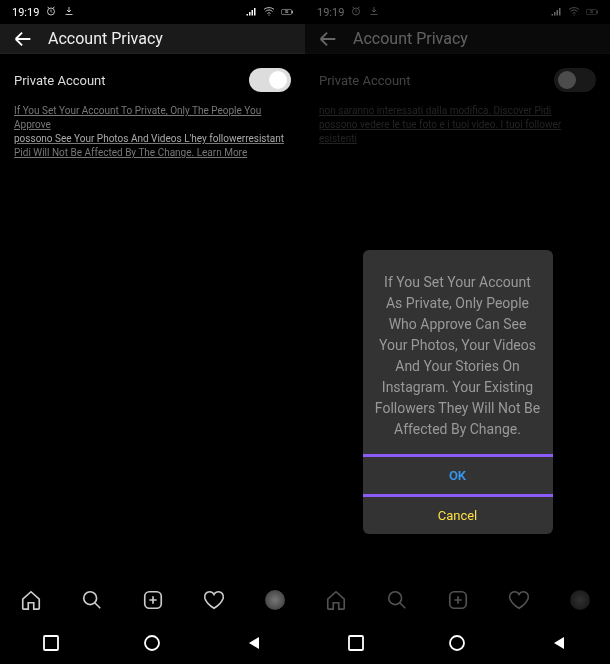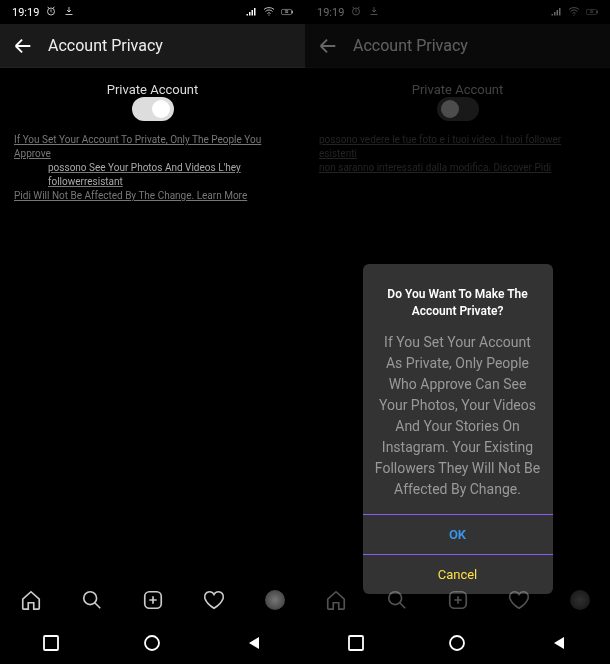--- a/index.html
+++ b/index.html
@@ -2,47 +2,47 @@
 <html><head>
   <meta charset="utf-8">
   <style>
     * { margin:0; padding:0; box-sizing:border-box; font-family:-apple-system,BlinkMacSystemFont,'Segoe UI',Roboto,sans-serif; }
     body { width:610px; height:664px; background:#000; display:flex; overflow:hidden; }
     .scr { width:305px; height:664px; position:relative; background:#000; display:flex; flex-direction:column; }
     .sbar { height:24px; display:flex; align-items:center; justify-content:space-between; padding:0 12px; color:#fff; font-size:11px; }
     .scr.dim .sbar, .scr.dim .header, .scr.dim .row, .scr.dim .desc, .scr.dim .botnav { opacity:0.4; }
     .sbar-l, .sbar-r { display:flex; align-items:center; gap:6px; }
     .sbar svg { width:12px; height:12px; fill:#fff; }
-    .header { height:44px; display:flex; align-items:center; padding:8px 12px; background:#1a1a1a; border-bottom:1px solid #222; }
+    .header { height:30px; display:flex; align-items:center; padding:8px 12px; background:#1a1a1a; border-bottom:1px solid #222; }
     .back { width:22px; height:22px; display:flex; align-items:center; justify-content:center; margin-right:14px; }
     .back svg { stroke:#fff; stroke-width:2; fill:none; }
     .htitle { color:#eee; font-size:16px; font-weight:400; }
     .content { flex:1; padding:0 0; position:relative; }
-    .row { display:flex; align-items:center; justify-content:space-between; padding:14px 14px 10px;flex-direction:column; }
+    .row { display:flex; align-items:center; justify-content:space-between; padding:14px 14px 10px; }
     .rlabel { color:#ddd; font-size:13px; }
     .toggle { width:42px; height:24px; background:#555; border-radius:12px; position:relative; }
     .toggle.on { background:#ddd; }
     .toggle .knob { width:18px; height:18px; background:#fff; border-radius:50%; position:absolute; top:3px; left:4px; }
     .toggle.on .knob { left:20px; }
     .desc { padding:2px 14px 10px; font-size:10px; line-height:1.4; color:#777;text-decoration:underline; }
     .desc .line1 { display:block; }
     .desc .line2 { display:block; }
-    .desc .hl { color:#aaa;margin-left:34px; }
+    .desc .hl { color:#aaa; }
     .botnav { height:44px; display:flex; align-items:center; justify-content:space-around; }
     .botnav .ni { width:24px; height:24px; display:flex; align-items:center; justify-content:center; }
     .botnav svg { stroke:#ccc; stroke-width:1.8; fill:none; width:22px; height:22px; }
     .botnav .avatar { width:20px; height:20px; border-radius:50%; background:radial-gradient(#777,#333); }
     .sysnav { height:42px; display:flex; align-items:center; justify-content:space-around; }
     .sysnav .sn { width:18px; height:18px; }
     .sysnav svg { fill:#fff; }
     .modal-back { position:absolute; inset:0; background:rgba(0,0,0,0.25); }
     .modal { position:absolute; left:50%; top:196px; transform:translateX(-50%); width:190px; background:#333; border-radius:6px; display:flex; flex-direction:column; align-items:center; padding-top:22px; }
     .modal .mtitle { color:#fff; font-size:12px; font-weight:600; text-align:center; line-height:1.4; padding:0 14px 12px; }
     .modal .mbody { color:#999; font-size:14px; text-align:center; line-height:1.5; padding:0 12px 14px; }
-    .modal .mbtn { width:100%; height:40px; border-top:1px solid #8b5cf6; display:flex; align-items:center; justify-content:center; font-size:13px; }
+    .modal .mbtn { width:100%; height:40px; border-top:3px solid #8b5cf6; display:flex; align-items:center; justify-content:center; font-size:13px; }
     .modal .ok { color:#3897f0; font-weight:600; }
     .modal .cancel { color:#fde047; }
   </style>
 </head>
 <body>
 
 <div class="scr">
   <div class="sbar">
     <div class="sbar-l">
       <span>19:19</span>
@@ -172,26 +172,25 @@
     <div class="htitle">Account Privacy</div>
   </div>
   <div class="content">
     <div class="row">
       <span class="rlabel">Private Account</span>
       <div class="toggle">
           <div class="knob"></div>
         </div>
     </div>
     <div class="desc">
+      <span class="line1"><span>non saranno interessati dalla modifica. Discover Pidi</span></span>
       <span class="line1">possono vedere le tue foto e i tuoi video. I tuoi follower esistenti</span>
-      <span class="line1"><span>non saranno interessati dalla modifica. Discover Pidi</span></span>
     </div>
     <div class="modal-back"></div>
     <div class="modal">
-      <div class="mtitle">Do You Want To Make The Account Private?</div>
       <div class="mbody">If You Set Your Account As Private, Only People Who Approve Can See Your Photos, Your Videos And Your Stories On Instagram. Your Existing Followers They Will Not Be Affected By Change.</div>
       <div class="mbtn ok">OK</div>
       <div class="mbtn cancel">Cancel</div>
     </div>
   </div>
   <div class="botnav">
     <div class="ni">
         <svg viewBox="0 0 24 24">
           <path d="M3 11l9-8 9 8v10a1 1 0 01-1 1h-5v-7h-6v7H4a1 1 0 01-1-1z"></path>
         </svg>

